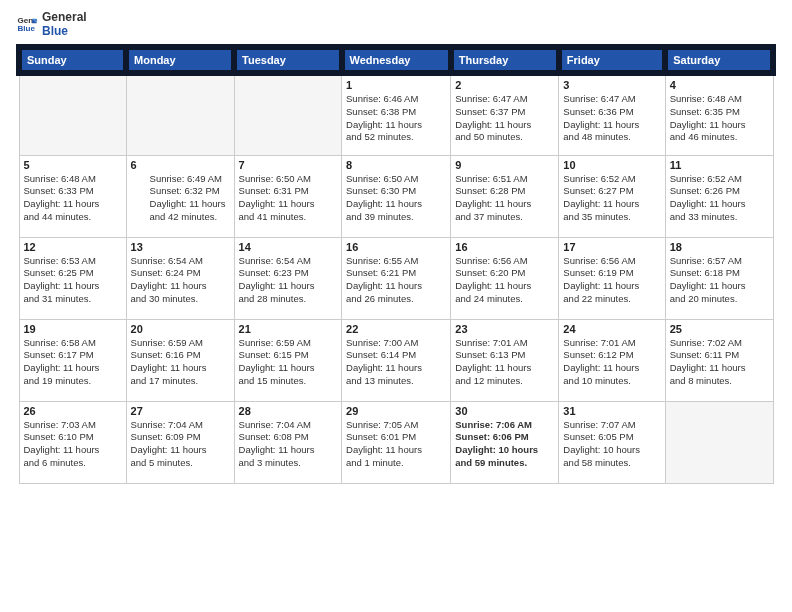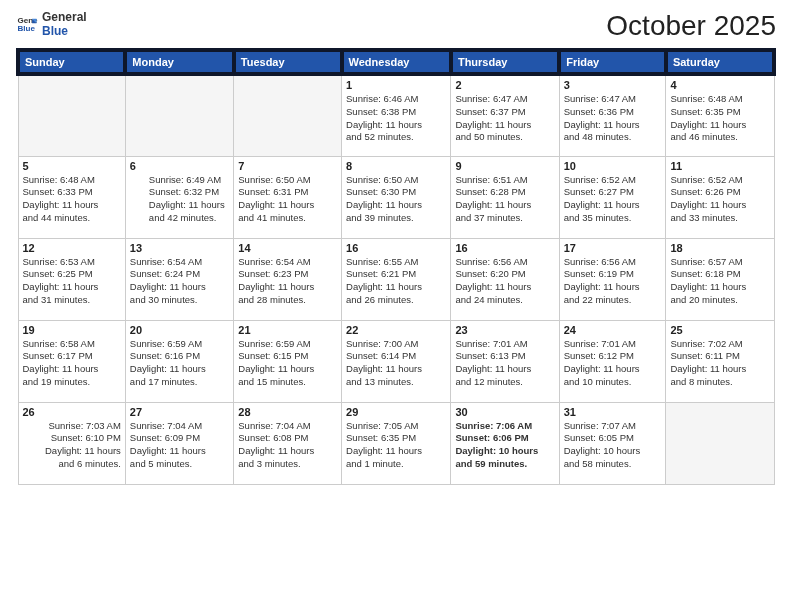--- a/index.html
+++ b/index.html
@@ -48,21 +48,21 @@
       border-collapse: collapse;
       font-size: 10.5px;
     }
     .calendar th {
       background: #2255aa;
       color: #fff;
       text-align: left;
       padding: 4px 5px;
       font-size: 11px;
       font-weight: bold;
-      border: 4px solid #0f172a;
+      border: 6px solid #0f172a;
     }
     .calendar td {
       border: 1px solid #ccc;
       vertical-align: top;
       padding: 3px 4px;
       width: 113px;
       height: 82px;
       background: #fff;
     }
     .calendar td.empty {
@@ -91,21 +91,20 @@
         <text x="2" y="25" font-size="11" font-family="Arial" font-weight="bold" fill="#2255aa">Blue</text>
         <polygon points="22,8 28,14 22,14" fill="#2255aa"></polygon>
         <polygon points="22,8 28,8 28,14" fill="#4488dd"></polygon>
       </svg>
       <div>
         <div style="font-size:12px;font-weight:bold;color:#333;">General</div>
         <div style="font-size:12px;font-weight:bold;color:#2255aa;">Blue</div>
       </div>
     </div>
     <div class="title-block">
-      <div class="month-title">October 2025</div>
     </div>
   </div>
 
   <table class="calendar">
     <thead>
       <tr>
       <th>Sunday</th>
           <th>Monday</th>
           <th>Tuesday</th>
           <th>Wednesday</th>
@@ -297,21 +296,21 @@
             <div class="day-num">25</div>
             <div class="day-info" style="white-space: pre-line;">Sunrise: 7:02 AM
 Sunset: 6:11 PM
 Daylight: 11 hours
 and 8 minutes.</div>
           </td>
         </tr>
         <tr>
           <td>
             <div class="day-num">26</div>
-            <div class="day-info" style="white-space: pre-line; text-align: right;">Sunrise: 7:03 AM
+            <div class="day-info" style="white-space: pre-line;">Sunrise: 7:03 AM
 Sunset: 6:10 PM
 Daylight: 11 hours
 and 6 minutes.</div>
           </td>
           <td>
             <div class="day-num">27</div>
             <div class="day-info" style="white-space: pre-line;">Sunrise: 7:04 AM
 Sunset: 6:09 PM
 Daylight: 11 hours
 and 5 minutes.</div>
@@ -319,21 +318,21 @@
           <td>
             <div class="day-num">28</div>
             <div class="day-info" style="white-space: pre-line;">Sunrise: 7:04 AM
 Sunset: 6:08 PM
 Daylight: 11 hours
 and 3 minutes.</div>
           </td>
           <td>
             <div class="day-num">29</div>
             <div class="day-info" style="white-space: pre-line;">Sunrise: 7:05 AM
-Sunset: 6:35 PM
+Sunset: 6:01 PM
 Daylight: 11 hours
 and 1 minute.</div>
           </td>
           <td>
             <div class="day-num">30</div>
             <div class="day-info" style="white-space: pre-line; font-weight: bold;">Sunrise: 7:06 AM
 Sunset: 6:06 PM
 Daylight: 10 hours
 and 59 minutes.</div>
           </td>

